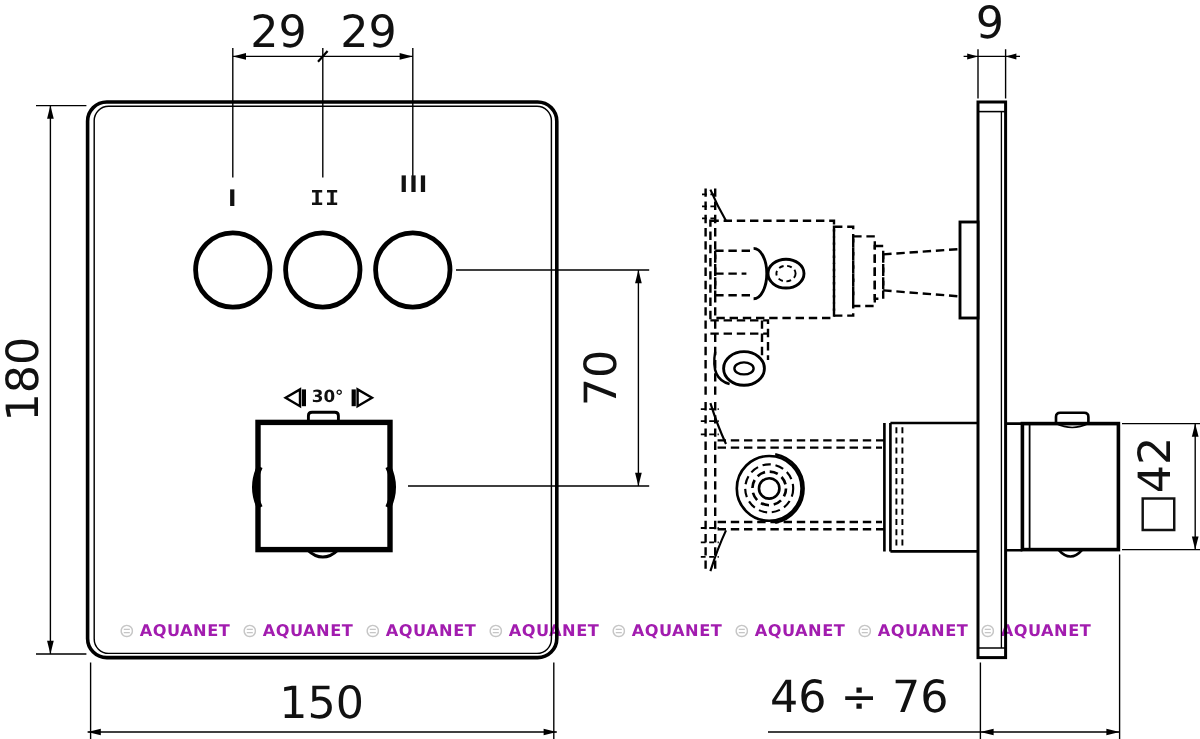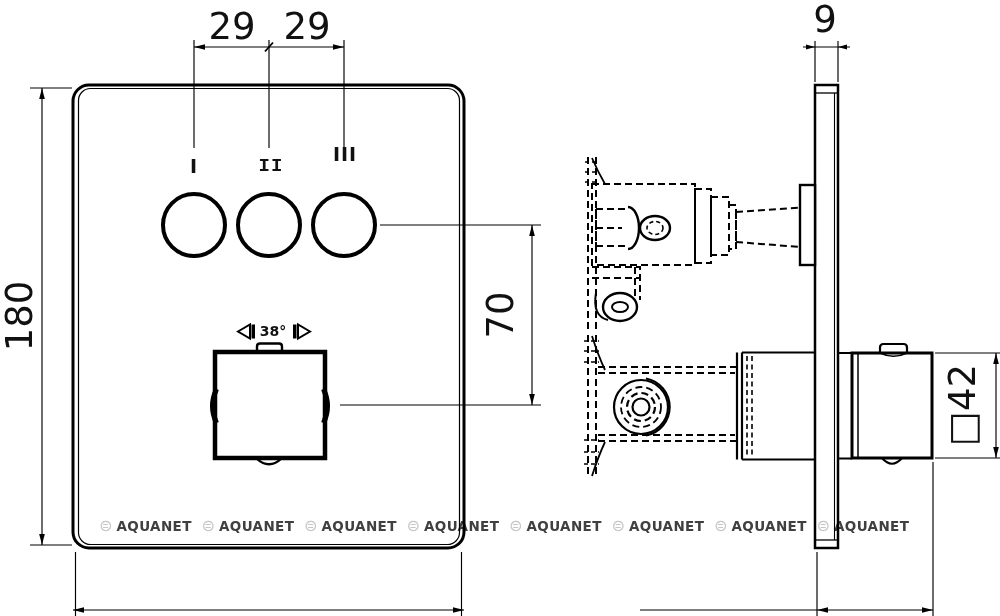--- a/index.html
+++ b/index.html
@@ -7,21 +7,21 @@
          font-family:"DejaVu Sans", sans-serif;color:#000;}
   svg{position:absolute;left:0;top:0;}
   .lbl{position:absolute;color:#111;font-size:37px;line-height:40px;text-align:center;white-space:nowrap;}
   .rot{transform:rotate(-90deg);transform-origin:center center;}
   .small-bold{font-size:19px;font-weight:bold;letter-spacing:1px;line-height:22px;}
   .temp{font-size:14px;font-weight:bold;line-height:16px;}
   
   .wm-row{position:absolute;left:99px;top:518px;display:flex;}
   .wm{width:102.5px;display:flex;align-items:center;gap:4px;}
   .wm-ic{font-size:16px;line-height:16px;color:#c6c6c6;}
-  .wm-tx{font-size:13.5px;font-weight:600;letter-spacing:0.4px;color:#404040;}
+  .wm-tx{font-size:13.5px;font-weight:600;letter-spacing:0.4px;color:#a21caf;}
 </style>
 </head>
 <body>
 
 <div id="stage">
 
   <div class="wm-row">
     <span class="wm">
         <span class="wm-ic">⊜</span>
         <span class="wm-tx">AQUANET</span>
@@ -192,22 +192,24 @@
         <path d="M935,353 H1002 M935,458 H1002"></path>
         <polygon points="996,353 993.2,364 998.8,364" fill="#000" stroke="none"></polygon>
         <polygon points="996,458 993.2,447 998.8,447" fill="#000" stroke="none"></polygon>
       </g>
     </g>
   </svg>
 
   <div class="lbl" style="left:196px;top:7px;width:72px;">29</div>
   <div class="lbl" style="left:271px;top:7px;width:72px;">29</div>
   <div class="lbl rot" style="left:-40px;top:296px;width:120px;height:40px;">180</div>
+  <div class="lbl" style="left:188px;top:566px;width:160px;">150</div>
   <div class="lbl rot" style="left:456px;top:295px;width:90px;height:40px;">70</div>
   <div class="lbl" style="left:785px;top:0px;width:80px;">9</div>
+  <div class="lbl" style="left:606px;top:561px;width:220px;">46 ÷ 76</div>
   <div class="lbl rot" style="left:903px;top:385px;width:120px;height:40px;">□42</div>
 
   <div class="lbl small-bold" style="left:174px;top:155px;width:40px;">I</div>
   <div class="lbl small-bold" style="left:251px;top:155px;width:40px;font-family:Liberation Mono, monospace;">II</div>
   <div class="lbl small-bold" style="left:325px;top:143px;width:40px;">III</div>
-  <div class="lbl temp" style="left:253px;top:323px;width:40px;">38°</div>
+  <div class="lbl temp" style="left:253px;top:323px;width:40px;">30°</div>
 
 </div>
 
 </body></html>

